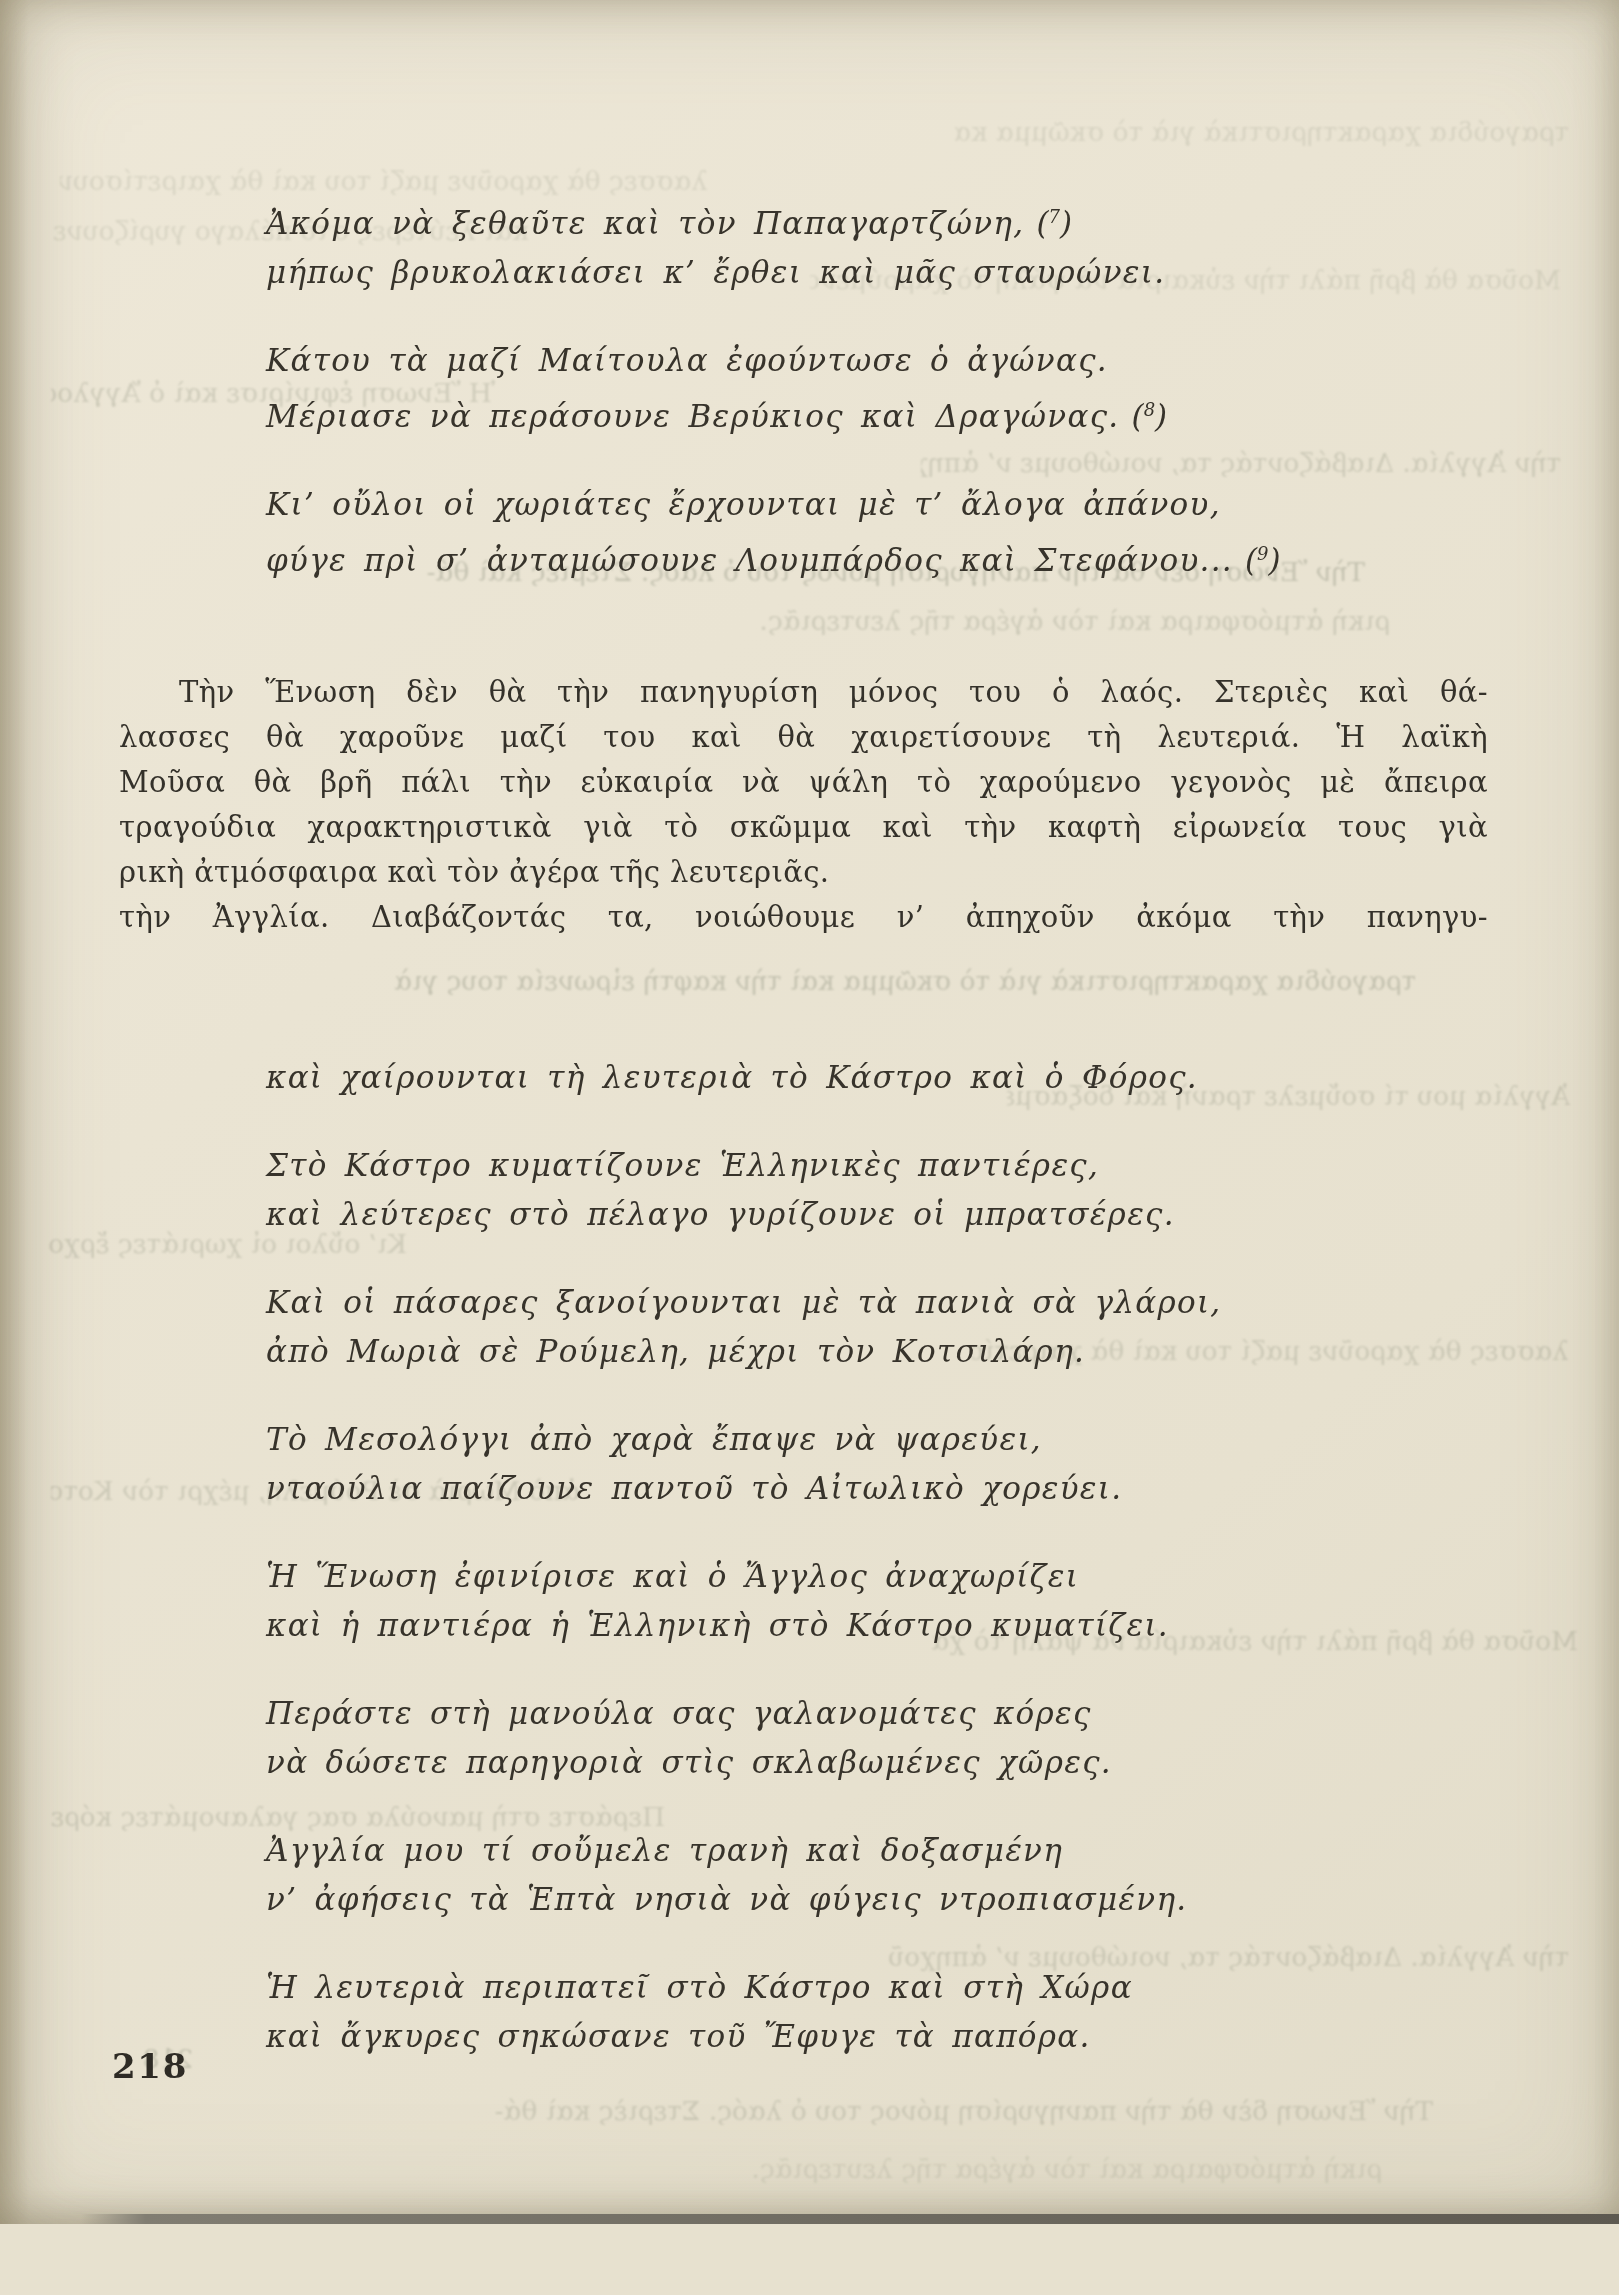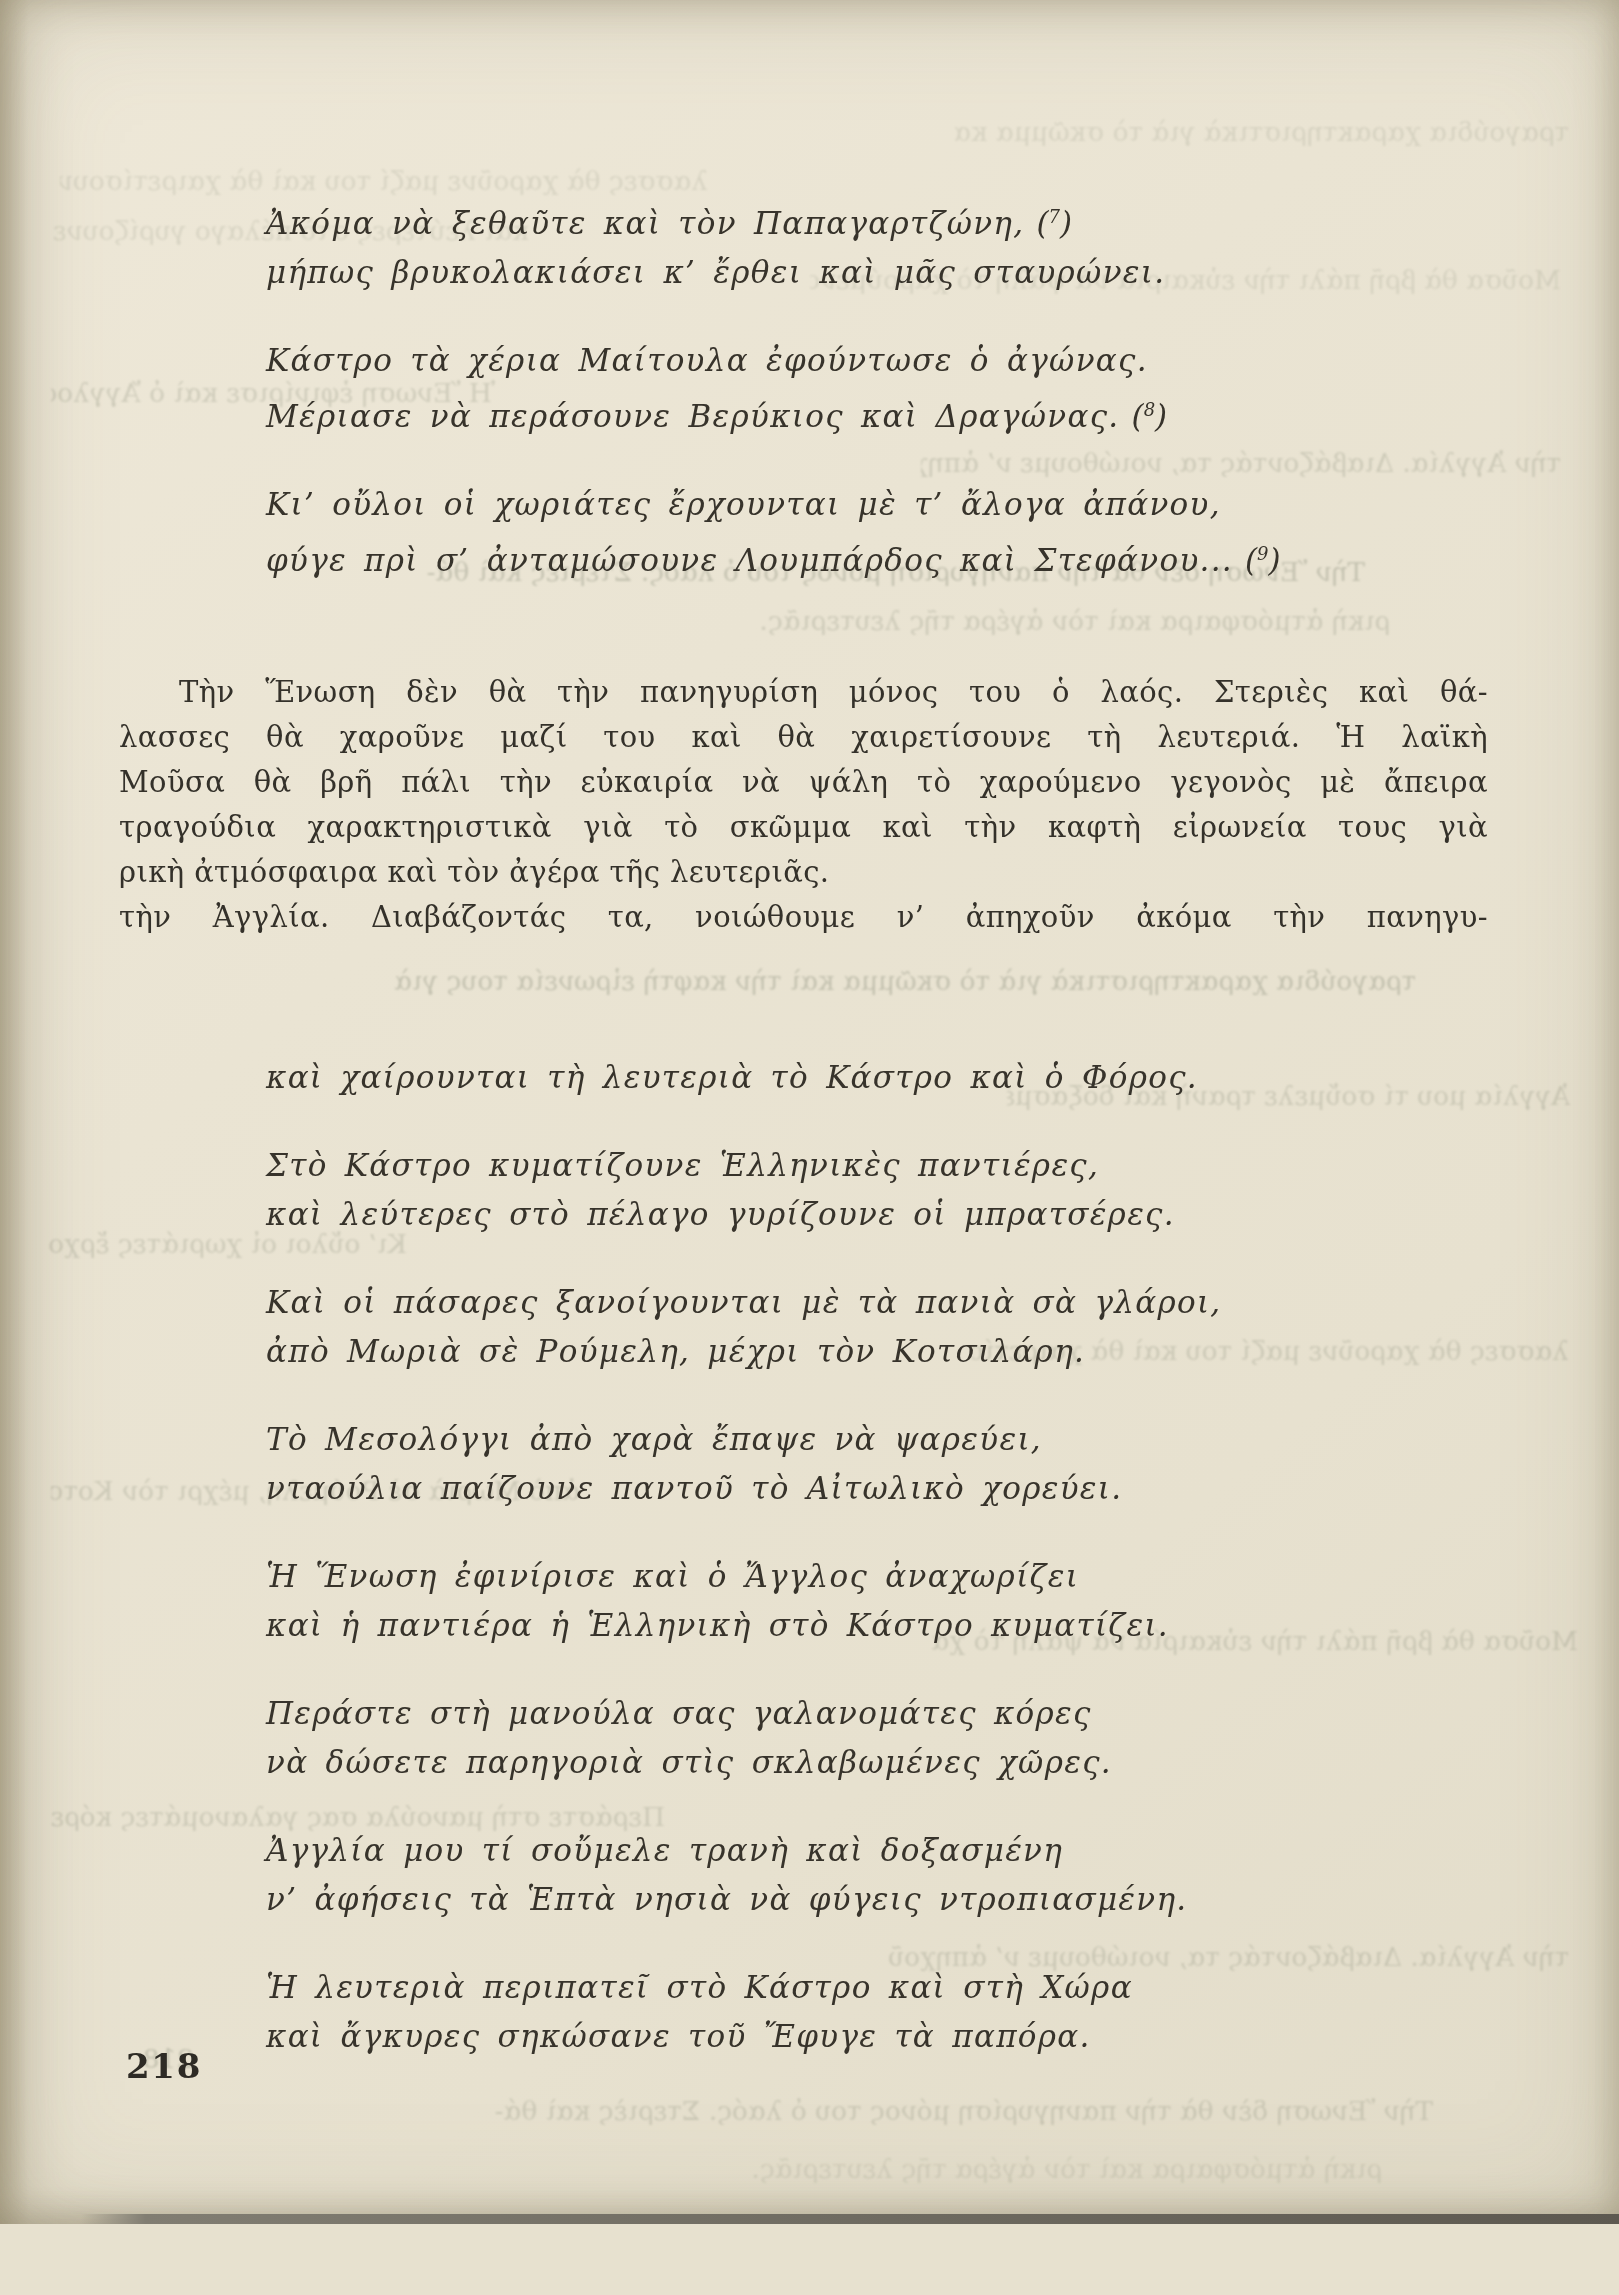--- a/index.html
+++ b/index.html
@@ -22,21 +22,21 @@
   
   .para{margin:85px 8px 113px 0;}
   .pline{
     font-size:29px;line-height:45px;color:#34312a;letter-spacing:0.4px;
     text-align:justify;text-align-last:justify;
   }
   .pline.first{text-indent:60px;}
   .pline.last{text-align-last:left;}
   
   .page-number{
-    position:absolute;z-index:2;left:126px;top:2046px;
+    position:absolute;z-index:2;left:112px;top:2046px;
     font-size:34px;font-weight:700;letter-spacing:1.7px;color:#2e2b25;
   }
   
   .ghost{
     position:absolute;z-index:1;pointer-events:none;
     transform:scaleX(-1);filter:blur(1.3px);
     color:#7e8370;opacity:.26;
     font-size:26.4px;line-height:38px;height:39px;
     white-space:nowrap;overflow:hidden;
   }
@@ -86,21 +86,21 @@
   <div class="ghost faint" style="top:2150px;left:102px;width:1280px">ρικὴ ἀτμόσφαιρα καὶ τὸν ἀγέρα τῆς λευτεριᾶς.</div>
 
   <div class="content">
 
     <div class="stanza">
       <p class="vline"><span>Ἀκόμα νὰ ξεθαῦτε καὶ τὸν Παπαγαρτζώνη,</span><span class="fnref">(<sup>7</sup>)</span></p>
       <p class="vline"><span>μήπως βρυκολακιάσει κ’ ἔρθει καὶ μᾶς σταυρώνει.</span></p>
     </div>
 
     <div class="stanza">
-      <p class="vline"><span>Κάστρο τὰ χέρια Μαίτουλα ἐφούντωσε ὁ ἀγώνας.</span></p>
+      <p class="vline"><span>Κάτου τὰ μαζί Μαίτουλα ἐφούντωσε ὁ ἀγώνας.</span></p>
       <p class="vline"><span>Μέριασε νὰ περάσουνε Βερύκιος καὶ Δραγώνας.</span><span class="fnref">(<sup>8</sup>)</span></p>
     </div>
 
     <div class="stanza">
       <p class="vline"><span>Κι’ οὔλοι οἱ χωριάτες ἔρχουνται μὲ τ’ ἄλογα ἀπάνου,</span></p>
       <p class="vline"><span>φύγε πρὶ σ’ ἀνταμώσουνε Λουμπάρδος καὶ Στεφάνου...</span><span class="fnref">(<sup>9</sup>)</span></p>
     </div>
 
     <div class="para">
       <p class="pline first">Τὴν Ἕνωση δὲν θὰ τὴν πανηγυρίση μόνος του ὁ λαός. Στεριὲς καὶ θά-</p>

